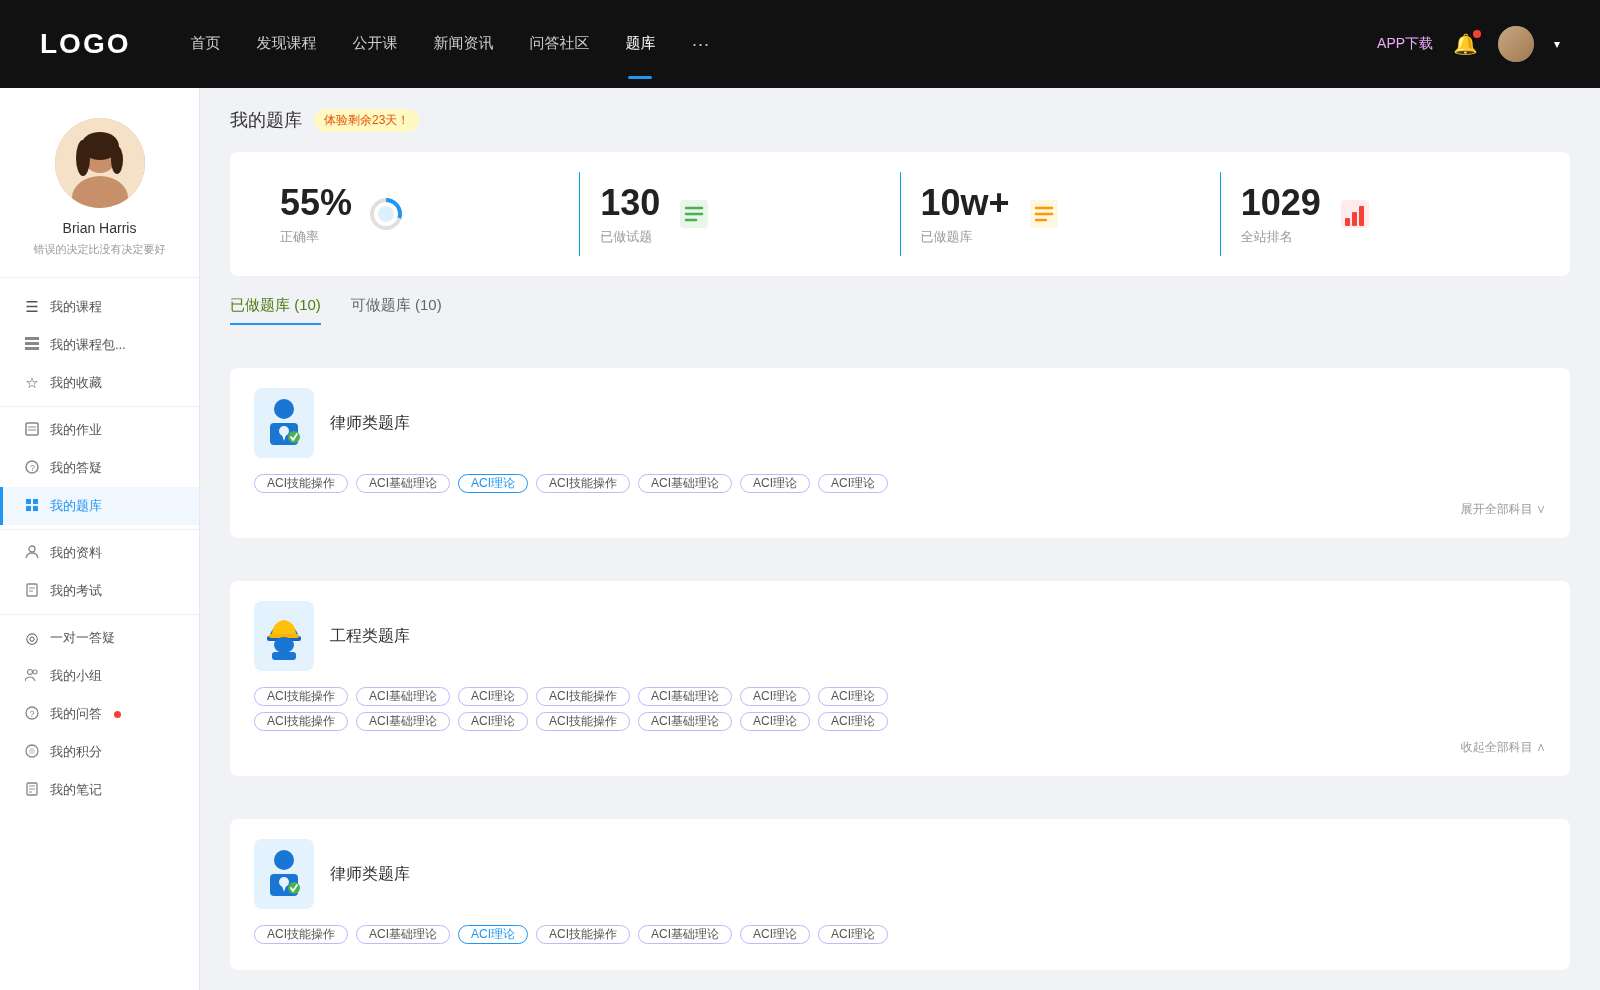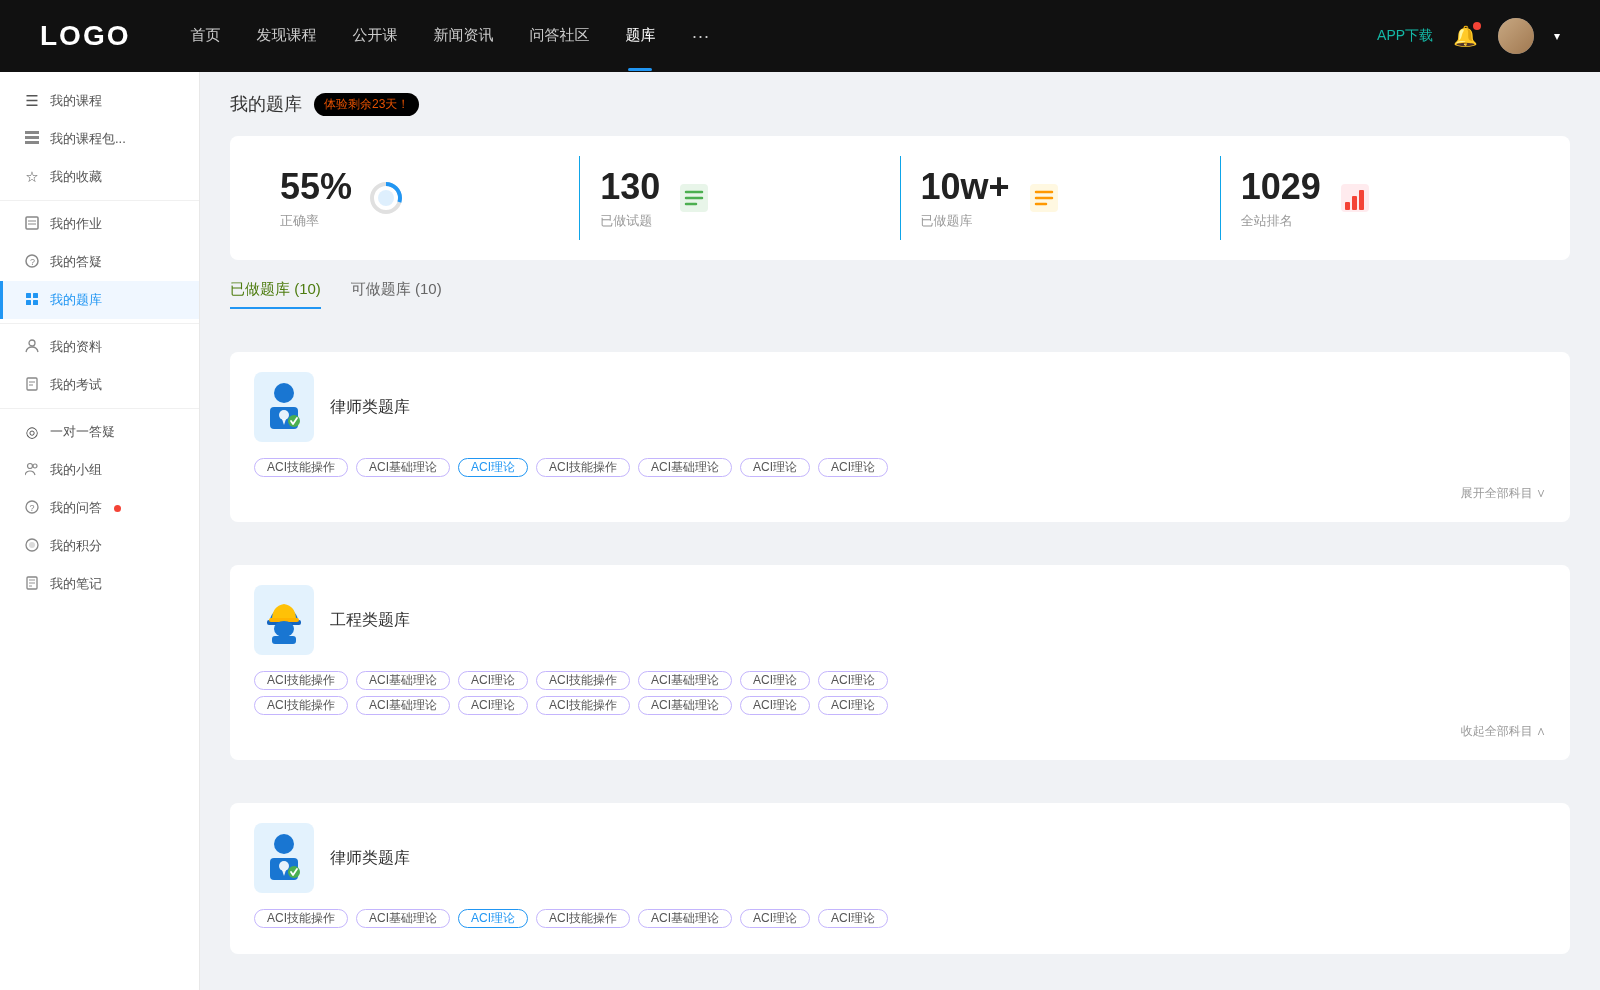--- a/index.html
+++ b/index.html
@@ -1,21 +1,21 @@
 <!DOCTYPE html>
 <html><head>
   <meta charset="utf-8">
   <style>
     * { box-sizing: border-box; margin: 0; padding: 0; }
     body { font-family: -apple-system, BlinkMacSystemFont, 'PingFang SC', 'Microsoft YaHei', sans-serif; background: #f0f2f5; min-height: 990px; }
 
     
     .topnav {
       background: #111;
-      height: 72px;
+      height: 88px;
       display: flex;
       align-items: center;
       padding: 0 40px;
       position: relative;
     }
     .topnav-logo {
       color: white;
       font-size: 28px;
       font-weight: bold;
       margin-right: 60px;
@@ -51,21 +51,21 @@
       color: #ccc;
       font-size: 18px;
       cursor: pointer;
     }
     .topnav-right {
       display: flex;
       align-items: center;
       gap: 20px;
     }
     .topnav-appdown {
-      color: #14b8a6;
+      color: #f0abfc;
       font-size: 14px;
       cursor: pointer;
     }
     .topnav-bell {
       color: white;
       font-size: 20px;
       cursor: pointer;
       position: relative;
     }
     .topnav-bell-dot {
@@ -197,21 +197,21 @@
       align-items: center;
       gap: 12px;
       margin-bottom: 20px;
     }
     .page-title {
       font-size: 18px;
       font-weight: 500;
       color: #333;
     }
     .trial-badge {
-      background: #000000;
+      background: #fef9c3;
       color: #e65100;
       font-size: 12px;
       padding: 3px 10px;
       border-radius: 12px;
     }
 
     
     .stats-panel {
       background: white;
       border-radius: 8px;
@@ -353,20 +353,36 @@
     <div class="topnav-avatar">
       <div class="topnav-avatar-img"></div>
     </div>
     <span class="topnav-chevron">▾</span>
   </div>
 </nav>
 
 <div class="layout">
 
   <aside class="sidebar">
+    <div class="sidebar-profile">
+      <div class="sidebar-avatar">
+        
+        <svg viewBox="0 0 90 90" width="90" height="90">
+          <circle cx="45" cy="45" r="45" fill="#f5e0c8"></circle>
+          <ellipse cx="45" cy="35" rx="18" ry="20" fill="#c8906a"></ellipse>
+          <ellipse cx="45" cy="80" rx="28" ry="22" fill="#c8906a"></ellipse>
+
+          <ellipse cx="45" cy="28" rx="19" ry="14" fill="#3a2010"></ellipse>
+          <ellipse cx="28" cy="40" rx="7" ry="18" fill="#3a2010"></ellipse>
+          <ellipse cx="62" cy="42" rx="6" ry="14" fill="#3a2010"></ellipse>
+        </svg>
+      </div>
+      <div class="sidebar-name">Brian Harris</div>
+      <div class="sidebar-motto">错误的决定比没有决定要好</div>
+    </div>
     <div class="sidebar-menu">
 
       <div class="sidebar-item">
         <span class="sidebar-icon">☰</span>
         <span>我的课程</span>
       </div>
       <div class="sidebar-item">
         <span class="sidebar-icon">
           <svg width="14" height="14" viewBox="0 0 14 14">
               <rect x="0" y="0" width="14" height="3" fill="#888"></rect>

